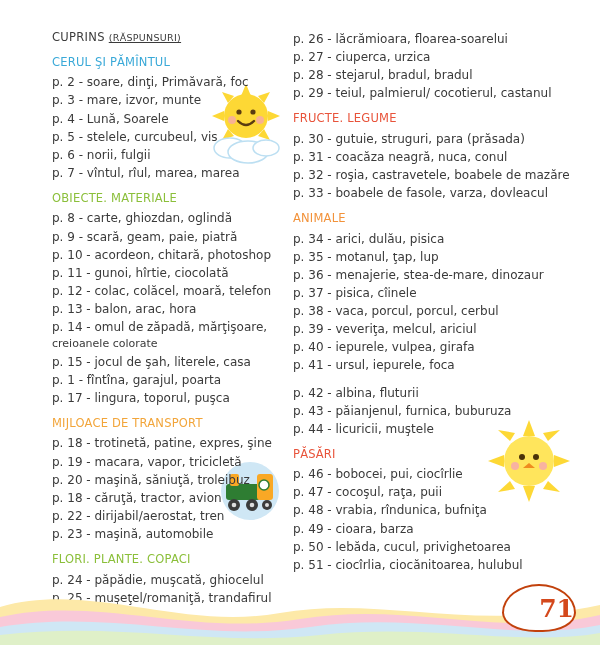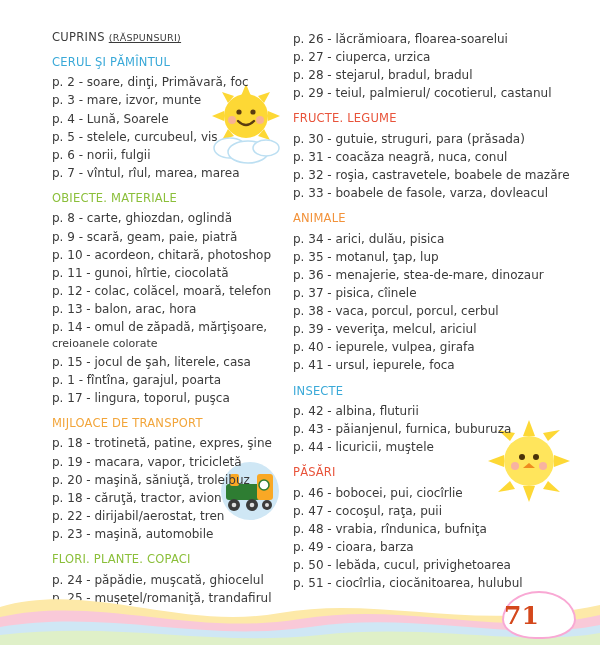--- a/index.html
+++ b/index.html
@@ -84,29 +84,29 @@
   .cont {
     font-size: 11px;
     color: #3a3a3a;
     line-height: 1.51;
   }
 
   
   .page-number {
     position: absolute;
     right: 24px;
-    bottom: 6px;
+    bottom: 13px;
     width: 74px;
     height: 48px;
     border-radius: 50% 50% 45% 45% / 60% 60% 40% 40%;
     background: #ffffff;
-    border: 2px solid #f9a8d4;
+    border: 2px solid #c2410c;
     display: flex;
     align-items: center;
-    justify-content: flex-start;
+    justify-content: flex-end;
     box-sizing: border-box;
   }
   .page-number span {
     font-family: "DejaVu Serif", serif;
     font-size: 25px;
     color: #d4481c;
     font-weight: bold;
   }
 
   
@@ -275,21 +275,20 @@
         <div class="entry">p. 35 - motanul, ţap, lup</div>
         <div class="entry">p. 36 - menajerie, stea-de-mare, dinozaur</div>
         <div class="entry">p. 37 - pisica, cîinele</div>
         <div class="entry">p. 38 - vaca, porcul, porcul, cerbul</div>
         <div class="entry">p. 39 - veveriţa, melcul, ariciul</div>
         <div class="entry">p. 40 - iepurele, vulpea, girafa</div>
         <div class="entry">p. 41 - ursul, iepurele, foca</div>
       </div>
 
       <div class="section">
-        <div class="section-head" style="color:#3aa9d8">INSECTE</div>
         <div class="entry">p. 42 - albina, fluturii</div>
         <div class="entry">p. 43 - păianjenul, furnica, buburuza</div>
         <div class="entry">p. 44 - licuricii, muştele</div>
       </div>
 
       <div class="section">
         <div class="section-head" style="color:#e8533a">PĂSĂRI</div>
         <div class="entry">p. 46 - bobocei, pui, ciocîrlie</div>
         <div class="entry">p. 47 - cocoşul, raţa, puii</div>
         <div class="entry">p. 48 - vrabia, rîndunica, bufniţa</div>

